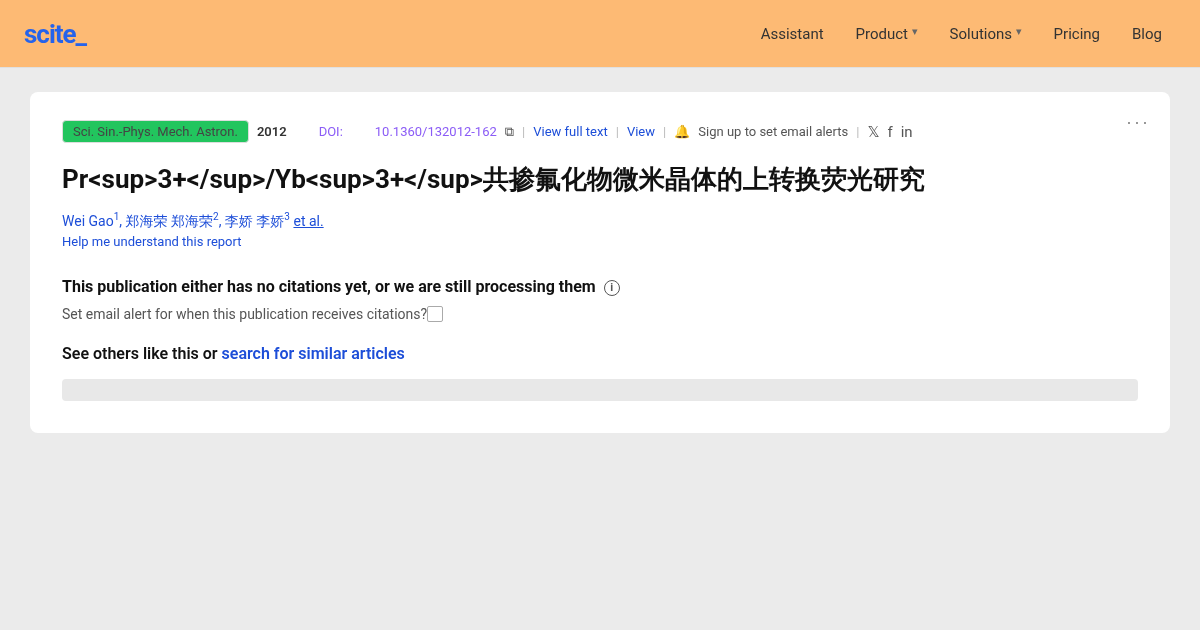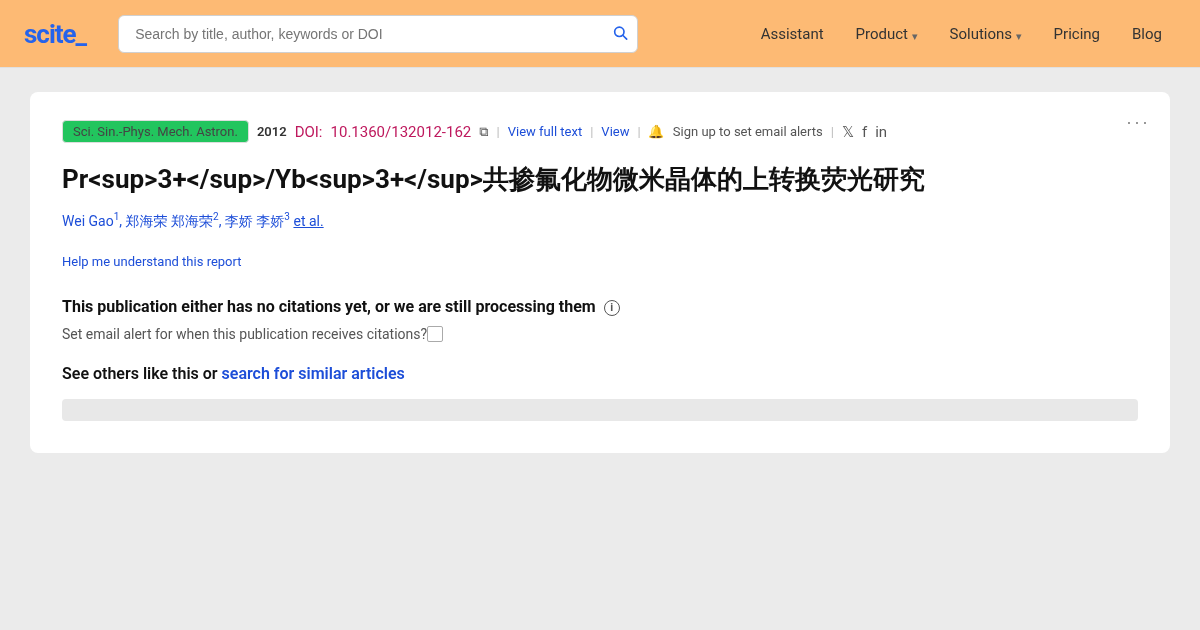--- a/index.html
+++ b/index.html
@@ -54,21 +54,21 @@
       gap: 4px;
       margin-left: auto;
     }
     .nav-item {
       padding: 8px 14px;
       font-size: 15px;
       color: #333;
       cursor: pointer;
       border-radius: 4px;
       display: flex;
-      align-items: flex-end;
+      align-items: flex-start;
       gap: 4px;
       white-space: nowrap;
     }
     .nav-chevron { font-size: 11px; color: #666; }
 
     
     .page-bg {
       background: #ebebeb;
       padding: 24px;
       min-height: calc(630px - 68px);
@@ -98,22 +98,23 @@
       font-size: 13px;
       color: #444;
     }
     .year {
       font-size: 13px;
       font-weight: 600;
       color: #333;
       text-align: center;
     }
     .doi {
-      font-size: 15px;
-      color: #be185d;
+      font-size: 13px;
+      color: #8b5cf6;
+      margin-left: 24px;
     }
     .copy-icon {
       font-size: 13px;
       color: #555;
       cursor: pointer;
     }
     .divider-pipe { color: #bbb; font-size: 13px; }
     .link-blue {
       color: #1d4ed8;
       font-size: 13px;
@@ -142,21 +143,21 @@
       font-weight: 700;
       color: #111;
       line-height: 1.4;
       margin-bottom: 14px;
     }
     .paper-title .chinese { color: #111; }
 
     
     .authors {
       font-size: 14px;
-      margin-bottom: 20px;
+      margin-bottom: 0;
       color: #1d4ed8;
     }
     .authors a {
       color: #1d4ed8;
       text-decoration: none;
       cursor: pointer;
     }
     .authors sup { font-size: 10px; }
     .authors .et-al { color: #1d4ed8; text-decoration: underline; cursor: pointer; }
 
@@ -226,29 +227,20 @@
     }
   </style>
 </head>
 <body>
 
 <header class="header">
   <div class="logo">
     <span>scite_</span>
   </div>
 
-  <div class="search-bar">
-    <input type="text" placeholder="Search by title, author, keywords or DOI" style="">
-    <button class="search-icon-btn">
-      <svg width="16" height="16" viewBox="0 0 24 24" fill="none" stroke="currentColor" stroke-width="2.5" stroke-linecap="round" stroke-linejoin="round">
-        <circle cx="11" cy="11" r="7"></circle>
-        <line x1="16.5" y1="16.5" x2="22" y2="22"></line>
-      </svg>
-    </button>
-  </div>
 
   <nav class="nav">
     <div class="nav-item">
       <span>Assistant</span>
     </div>
     <div class="nav-item">
       <span>Product</span>
       <span class="nav-chevron">▾</span>
     </div>
     <div class="nav-item">

